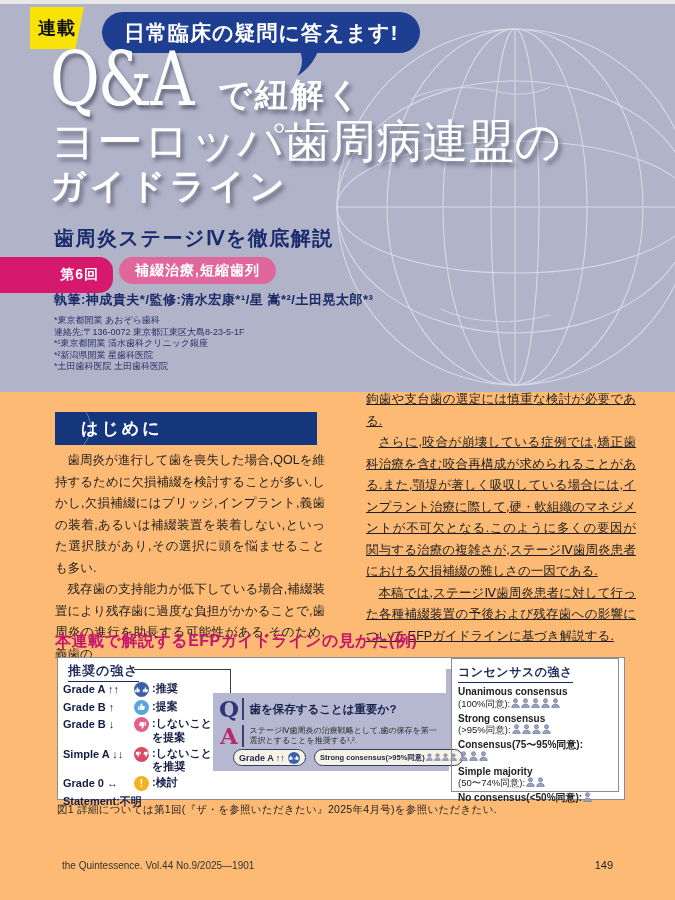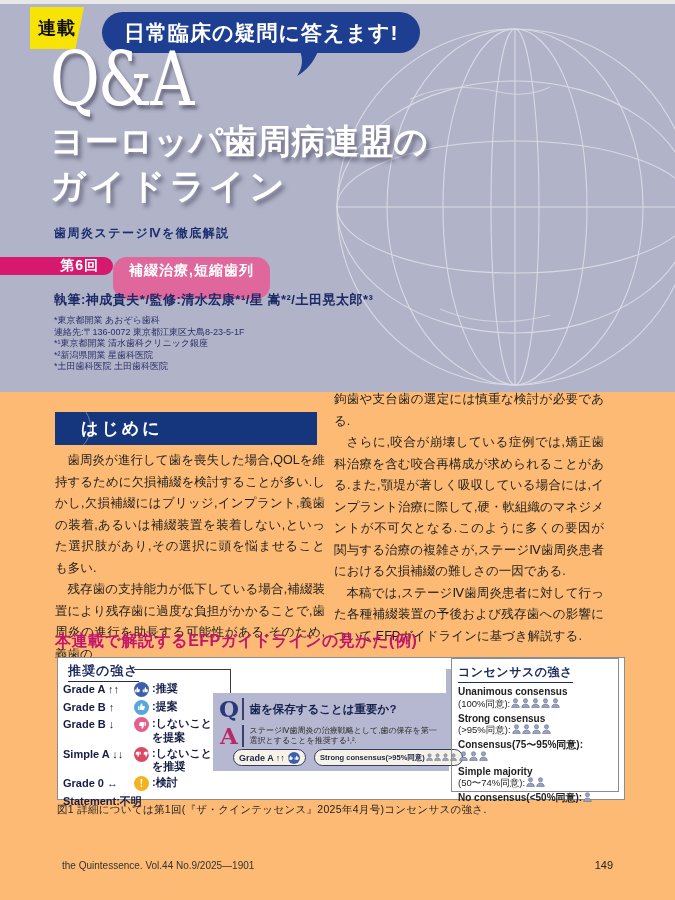--- a/index.html
+++ b/index.html
@@ -13,39 +13,39 @@
      clip-path:polygon(0 0,100% 0,84% 100%,0 100%);letter-spacing:1px;}
   .bubble{position:absolute;left:102px;top:8px;height:41px;line-height:41px;padding:0 22px;
      background:#1e3e92;border-radius:22px;color:#fff;font-weight:700;font-size:21px;letter-spacing:1px;}
   .bubble-tail{position:absolute;left:297px;top:47px;}
   .title-block{position:absolute;left:50px;top:36px;color:#fff;}
   .t-shadow{text-shadow:3px 4px 4px rgba(45,45,70,.55);}
   .qa-big{display:inline-block;font-family:"DejaVu Serif",serif;font-size:74px;line-height:78px;
      transform:scaleX(.82);transform-origin:left bottom;letter-spacing:-2px;}
   .qa-suffix{font-size:33px;font-weight:700;letter-spacing:3px;margin-left:-6px;}
   .t-row1{display:flex;align-items:flex-end;}
-  .t-row2{font-family:"DejaVu Serif",serif;font-size:34px;font-weight:700;line-height:46px;letter-spacing:0px;}
+  .t-row2{font-family:"DejaVu Serif",serif;font-size:46px;font-weight:400;line-height:46px;letter-spacing:0px;}
   .t-row3{font-size:35px;font-weight:700;line-height:44px;letter-spacing:4px;}
-  .subtitle{position:absolute;left:54px;top:221px;font-size:12px;font-weight:700;color:#192d6e;letter-spacing:1.5px;}
-  .ep-num{position:absolute;left:0;top:253px;width:113px;height:18px;background:#d6196e;border-radius:0 14px 14px 0;
+  .subtitle{position:absolute;left:54px;top:221px;font-size:20px;font-weight:700;color:#192d6e;letter-spacing:1.5px;}
+  .ep-num{position:absolute;left:0;top:253px;width:113px;height:36px;background:#d6196e;border-radius:0 14px 14px 0;
      color:#fff;font-weight:700;font-size:14px;display:flex;align-items:center;justify-content:flex-end;
      padding-right:14px;box-sizing:border-box;letter-spacing:1px;}
-  .ep-topic{position:absolute;left:113px;top:253px;height:42px;line-height:27px;padding:0 16px;background:#e0679c;
+  .ep-topic{position:absolute;left:119px;top:253px;height:27px;line-height:27px;padding:0 16px;background:#e0679c;
      border-radius:14px;color:#fff;font-weight:700;font-size:14px;letter-spacing:1px;}
   .authors{position:absolute;left:54px;top:287px;font-size:13px;font-weight:700;color:#1b2a66;letter-spacing:.5px;}
   .affil{position:absolute;left:54px;top:311px;font-size:9px;line-height:11.5px;color:#2a3168;}
   
   .sec-head{position:absolute;left:55px;top:408px;width:262px;height:33px;background:#15367d;color:#fff;
      font-weight:700;font-size:17px;line-height:33px;padding-left:26px;box-sizing:border-box;
      letter-spacing:3px;overflow:hidden;}
   .sec-head::before{content:"";position:absolute;left:-18px;top:-12px;width:52px;height:52px;border-radius:50%;
      border:1px solid rgba(255,255,255,.35);}
   .col{position:absolute;width:270px;font-size:12.5px;line-height:21.5px;color:#1e1e1e;text-align:justify;}
   #col-left{left:55px;top:446px;}
-  #col-right{left:334px;top:385px;}
+  #col-right{left:366px;top:385px;text-decoration:underline;}
   .col p{margin:0;text-indent:1em;}
   .col p.noindent{text-indent:0;}
   
   .fig-title{position:absolute;left:55px;top:627px;font-size:16px;font-weight:700;color:#c4156d;letter-spacing:.5px;}
   .fig-box{position:absolute;left:57px;top:653px;width:566px;height:141px;border:1.5px solid #8d8d8d;background:#fff;}
   .legend-head{position:absolute;left:10px;top:4px;font-size:13px;font-weight:700;color:#1c2a5e;
      border-bottom:1.5px solid #1c2a5e;padding-bottom:1px;letter-spacing:1px;}
   #grade-rows{position:absolute;left:5px;top:24px;width:152px;}
   .grade-row{display:flex;align-items:flex-start;margin-bottom:2.5px;}
   .grade-label{width:71px;flex:none;font-weight:700;font-size:11px;color:#141c46;white-space:nowrap;line-height:14px;}
@@ -104,20 +104,21 @@
     <div class="series-badge">連載</div>
 
     <div class="bubble">日常臨床の疑問に答えます!</div>
     <svg class="bubble-tail" width="22" height="26" viewBox="0 0 22 26">
       <path d="M3 0 L21 0 C17 11 9 20 0 25 C6 16 6 8 3 0 Z" fill="#1e3e92"></path>
     </svg>
 
     <div class="title-block">
       <div class="t-row1">
         <span class="qa-big t-shadow">Q&amp;A</span>
+        <span class="qa-suffix t-shadow">で紐解く</span>
       </div>
       <div class="t-row2 t-shadow">ヨーロッパ歯周病連盟の</div>
       <div class="t-row3 t-shadow">ガイドライン</div>
     </div>
 
     <div class="subtitle">歯周炎ステージⅣを徹底解説</div>
 
     <div class="ep-num">第6回</div>
     <div class="ep-topic">補綴治療,短縮歯列</div>
 
@@ -338,18 +339,18 @@
                 <span><svg width="9" height="10" viewBox="0 0 10 11">
                     <circle cx="5" cy="3" r="2.3" fill="#9aa3bf" stroke="#646e92" stroke-width=".7"></circle>
                     <path d="M.8 10.6c0-2.4 1.9-3.9 4.2-3.9s4.2 1.5 4.2 3.9z" fill="#9aa3bf" stroke="#646e92" stroke-width=".7"></path>
                   </svg></span>
               </span></div>
           </div>
         </div>
     </div>
   </div>
 
-  <div class="fig-caption">図1 詳細については第1回(『ザ・クインテッセンス』2025年4月号)コンセンサスの強さ.</div>
+  <div class="fig-caption">図1 詳細については第1回(『ザ・を参照いただきたい』2025年4月号)を参照いただきたい.</div>
 
   <div class="footer-left">the Quintessence. Vol.44 No.9/2025―1901</div>
   <div class="footer-page">149</div>
 
 </div>
 
 </body></html>

